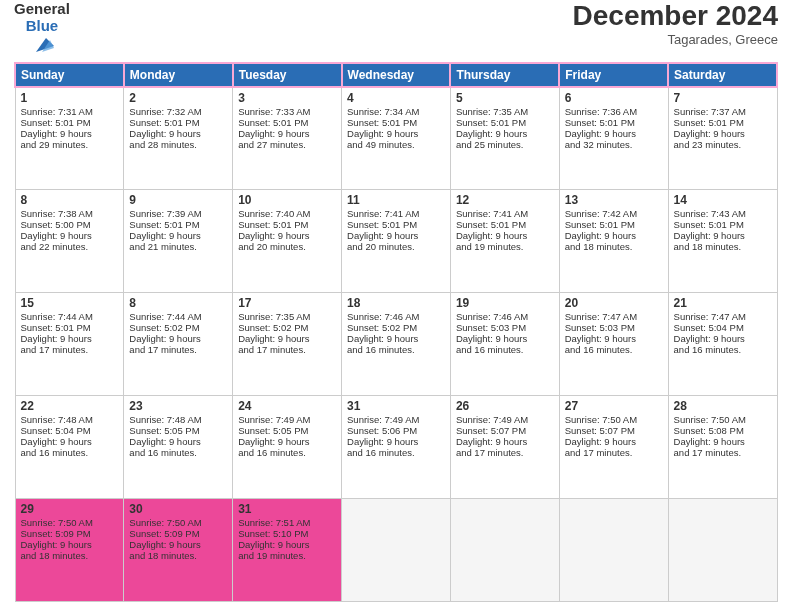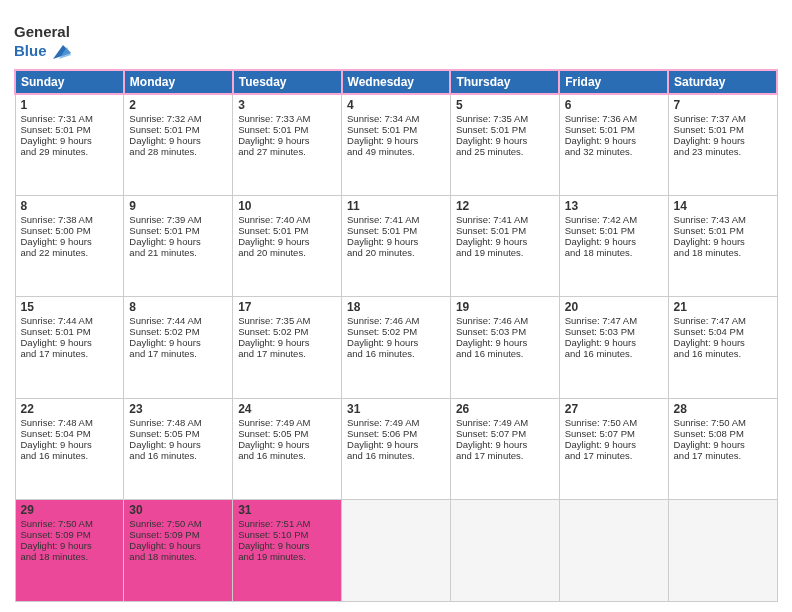--- a/index.html
+++ b/index.html
@@ -6,21 +6,21 @@
     body {
       font-family: Arial, sans-serif;
       background: #fff;
       width: 792px;
       height: 612px;
       overflow: hidden;
     }
     .page {
       width: 792px;
       height: 612px;
-      padding: 24px 14px 10px 14px;
+      padding: 1px 14px 10px 14px;
       display: flex;
       flex-direction: column;
     }
     .header {
       display: flex;
       justify-content: space-between;
       align-items: flex-start;
       margin-bottom: 6px;
     }
     .logo {
@@ -97,28 +97,32 @@
     }
   </style>
 </head>
 <body>
 
 <div class="page">
   <div class="header">
     <div class="logo">
       <div class="logo-text">
         <span class="logo-general">General</span>
-        <span style="display:flex;align-items:center;">
+        <span style="display:flex;align-items:center;flex-direction:column;">
           <span class="logo-blue">Blue</span>
           <svg class="logo-icon" viewBox="0 0 22 22" xmlns="http://www.w3.org/2000/svg">
             <polygon points="4,18 14,4 22,12" fill="#2a6db5"></polygon>
             <polygon points="10,18 18,6 22,14" fill="#5ba3e0" opacity="0.7"></polygon>
           </svg>
         </span>
       </div>
+    </div>
+    <div class="title-block">
+      <div class="month-title">December 2024</div>
+      <div class="subtitle">Tagarades, Greece</div>
     </div>
   </div>
 
   <table class="calendar">
     <thead>
       <tr id="header-row">
       <th>Sunday</th>
           <th>Monday</th>
           <th>Tuesday</th>
           <th>Wednesday</th>

